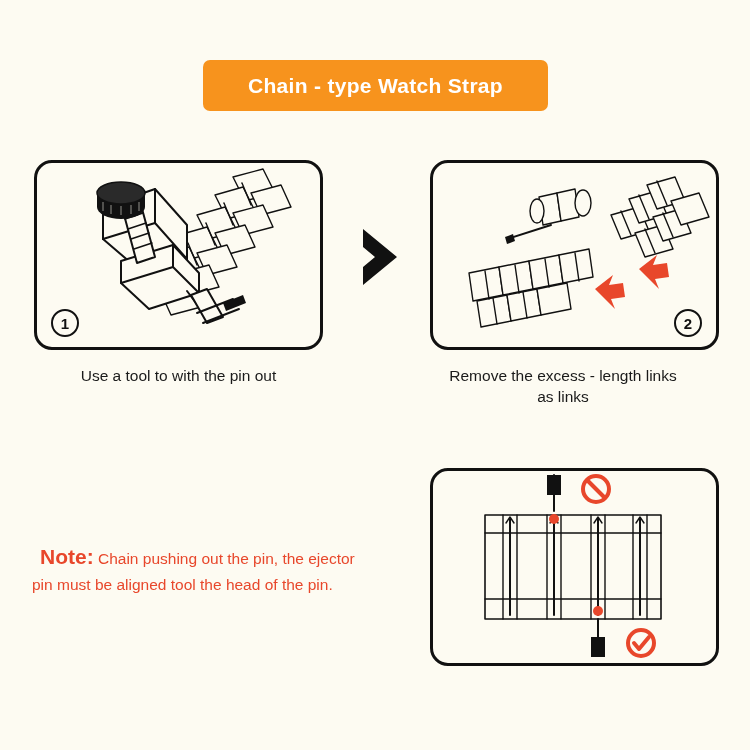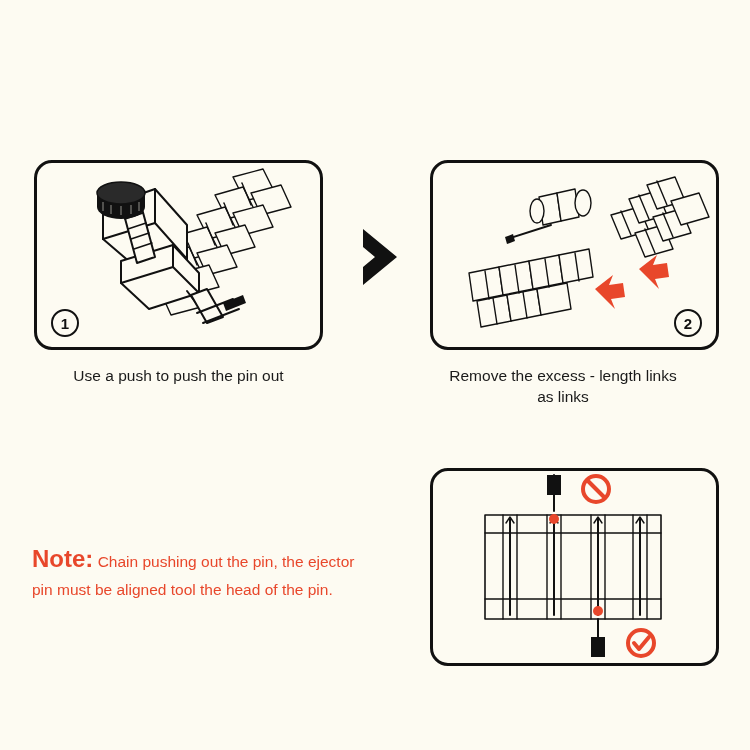--- a/index.html
+++ b/index.html
@@ -97,41 +97,45 @@
     top: 540px;
     width: 390px;
   }
   .note-line {
     font-size: 15.5px;
     color: #e8472b;
     line-height: 1.58;
     white-space: nowrap;
   }
   .note-label {
-    font-size: 24px;
+    font-size: 21px;
     font-weight: bold;
     color: #e8472b;
+    margin-left: 8px;
   }
   .note-first {
     color: #e8472b;
   }
 
   svg { display: block; }
   .ink { fill: none; stroke: #111; stroke-width: 2; stroke-linejoin: round; stroke-linecap: round; }
   .ink-thin { fill: none; stroke: #111; stroke-width: 1.4; stroke-linejoin: round; stroke-linecap: round; }
   .fillwhite { fill: #fdfbf2; stroke: #111; stroke-width: 2; stroke-linejoin: round; }
   .fillwhite-thin { fill: #fdfbf2; stroke: #111; stroke-width: 1.4; stroke-linejoin: round; }
   .solid { fill: #111; }
   .redfill { fill: #e8472b; }
 </style>
 </head>
 <body>
 
 <div class="page">
 
+  <div class="title-banner">
+    <span class="title-text">Chain - type Watch Strap</span>
+  </div>
 
   <div class="panel" id="panel-1">
     <svg width="282" height="183" viewBox="0 0 282 183">
 
       <g class="fillwhite-thin">
 
         <path d="M196 14 L226 6 L238 30 L208 38 Z"></path>
         <path d="M214 30 L244 22 L254 44 L224 52 Z"></path>
         <path d="M178 32 L206 24 L218 48 L190 56 Z"></path>
         <path d="M196 50 L226 42 L236 64 L206 72 Z"></path>
@@ -191,21 +195,21 @@
       <g>
         <path class="ink" d="M150 128 L168 152"></path>
         <path class="fillwhite" d="M154 132 L170 126 L186 154 L170 160 Z"></path>
         <path class="ink" d="M160 150 L196 136"></path>
         <path class="ink" d="M166 160 L202 146"></path>
         <path class="solid" d="M186 140 L206 132 L209 140 L189 148 Z"></path>
       </g>
     </svg>
     <div class="step-badge" id="badge-1">1</div>
   </div>
-  <div class="caption" id="caption-1">Use a push to push the pin out</div>
+  <div class="caption" id="caption-1">Use a tool to with the pin out</div>
 
   <svg class="chevron" viewBox="0 0 50 60">
     <path class="solid" d="M6 2 L40 30 L6 58 L6 40 L18 30 L6 20 Z"></path>
   </svg>
 
   <div class="panel" id="panel-2">
     <svg width="282" height="183" viewBox="0 0 282 183">
 
       <g>
         <path class="fillwhite-thin" d="M106 34 L124 30 L128 58 L110 62 Z"></path>

